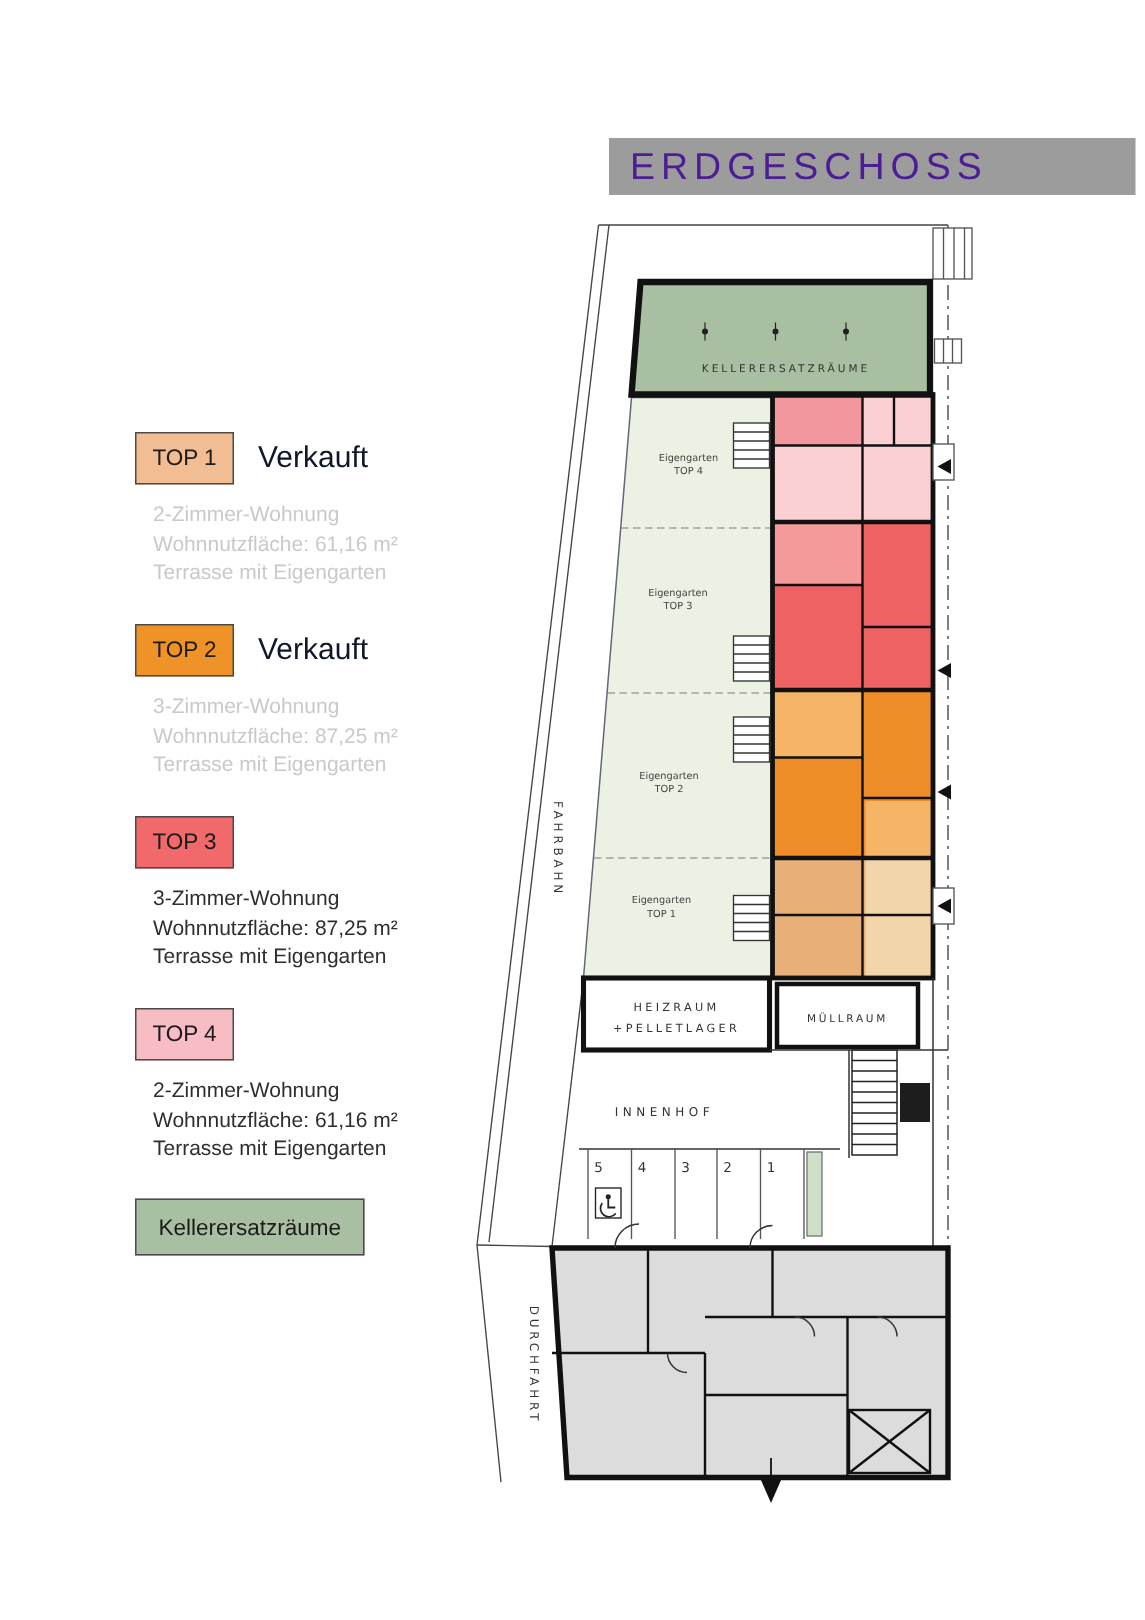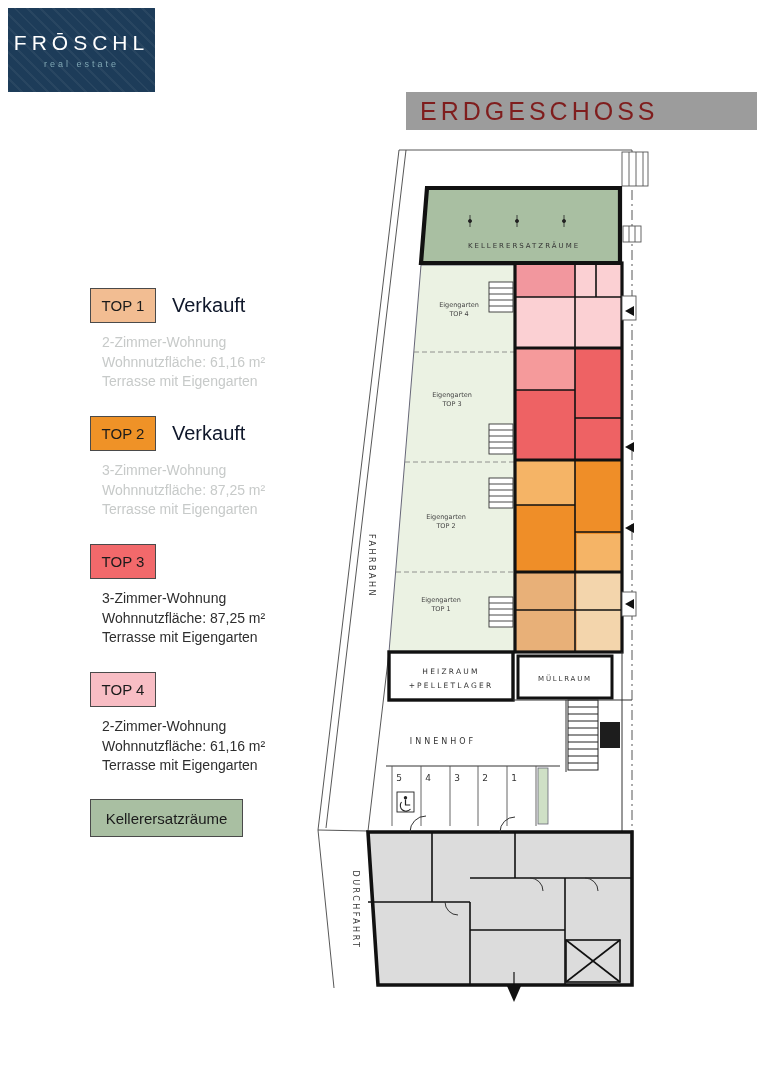--- a/index.html
+++ b/index.html
@@ -5,21 +5,21 @@
   html,body{margin:0;padding:0;background:#fff;}
   .page{position:relative;width:763px;height:1080px;background:#fff;overflow:hidden;
         font-family:"Liberation Sans",sans-serif;}
   
   .logo{position:absolute;left:8px;top:8px;width:147px;height:84px;background:#1d3c59;
         color:#fff;display:flex;flex-direction:column;align-items:center;justify-content:center;gap:4px;
         background-image:repeating-linear-gradient(45deg,rgba(255,255,255,.05) 0 2px,transparent 2px 9px);}
   .logo-brand{font-size:21px;letter-spacing:5px;font-weight:500;}
   .logo-tagline{font-size:9px;letter-spacing:3px;color:#7fa6b3;}
   
-  .banner{position:absolute;left:406px;top:92px;width:351px;height:38px;background:#9c9c9c;color:#7f1d1d;
+  .banner{position:absolute;left:406px;top:92px;width:351px;height:38px;background:#9c9c9c;color:#4c1d95;
           display:flex;align-items:center;padding-left:14px;box-sizing:border-box;
           font-size:25px;letter-spacing:4px;font-weight:500;}
   
   .legend-box{position:absolute;left:90px;height:38px;border:1.6px solid #4a4a4a;display:flex;
               align-items:center;justify-content:center;font-size:15px;color:#1b1b1b;box-sizing:border-box;}
   .pol{top:214px;width:147px;}
   .kel{top:799px;width:153px;}
   .top-entry{position:absolute;left:90px;width:275px;}
   .e0{top:288px}.e1{top:416px}.e2{top:544px}.e3{top:672px}
   .top-row{display:flex;align-items:center;}
@@ -33,24 +33,20 @@
   svg.plan{position:absolute;left:0;top:0;}
   svg text{font-family:"DejaVu Sans","Liberation Sans",sans-serif;}
   .plan-label{fill:#333;}
   .plan-label-sm{fill:#444;}
 </style>
 </head>
 <body>
 
 <div class="page">
 
-  <div class="logo">
-    <div class="logo-brand">FRŌSCHL</div>
-    <div class="logo-tagline">real estate</div>
-  </div>
 
   <div class="banner">
     <span>ERDGESCHOSS</span>
   </div>
 
 
   <div class="top-entry e0">
     <div class="top-row">
       <div class="top-box" style="background:#f2bd92">
         <span>TOP 1</span>

